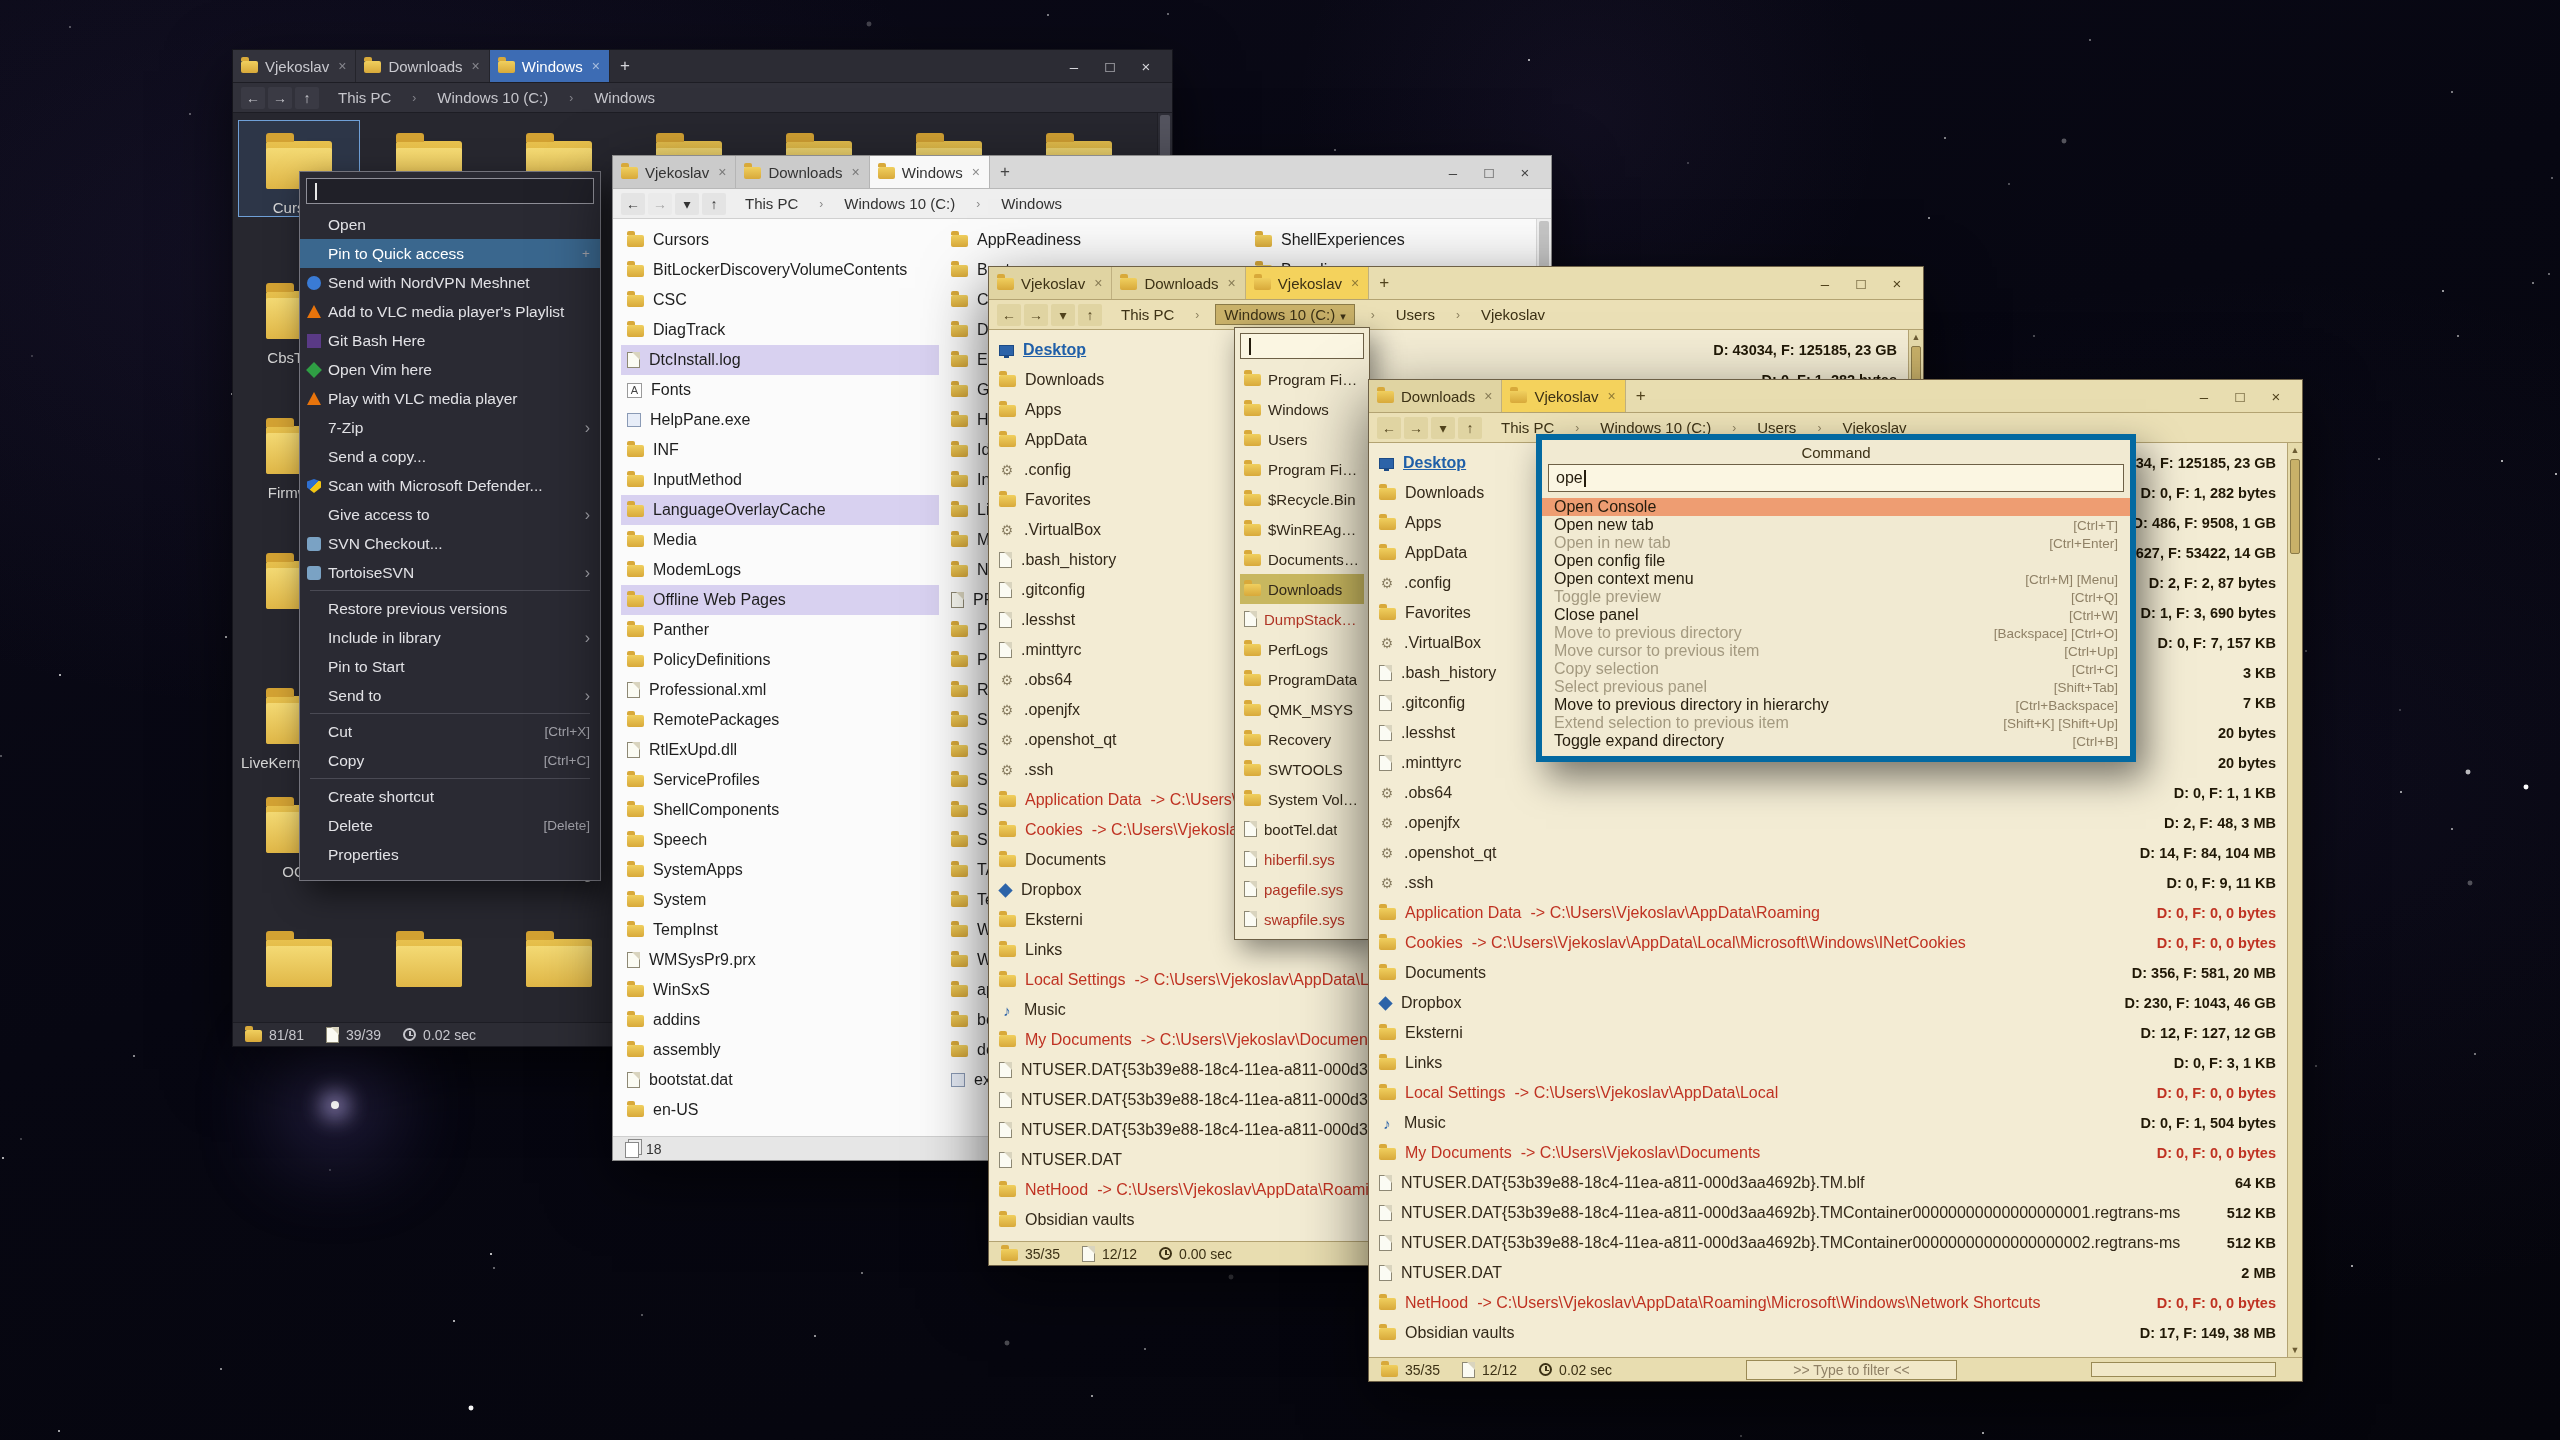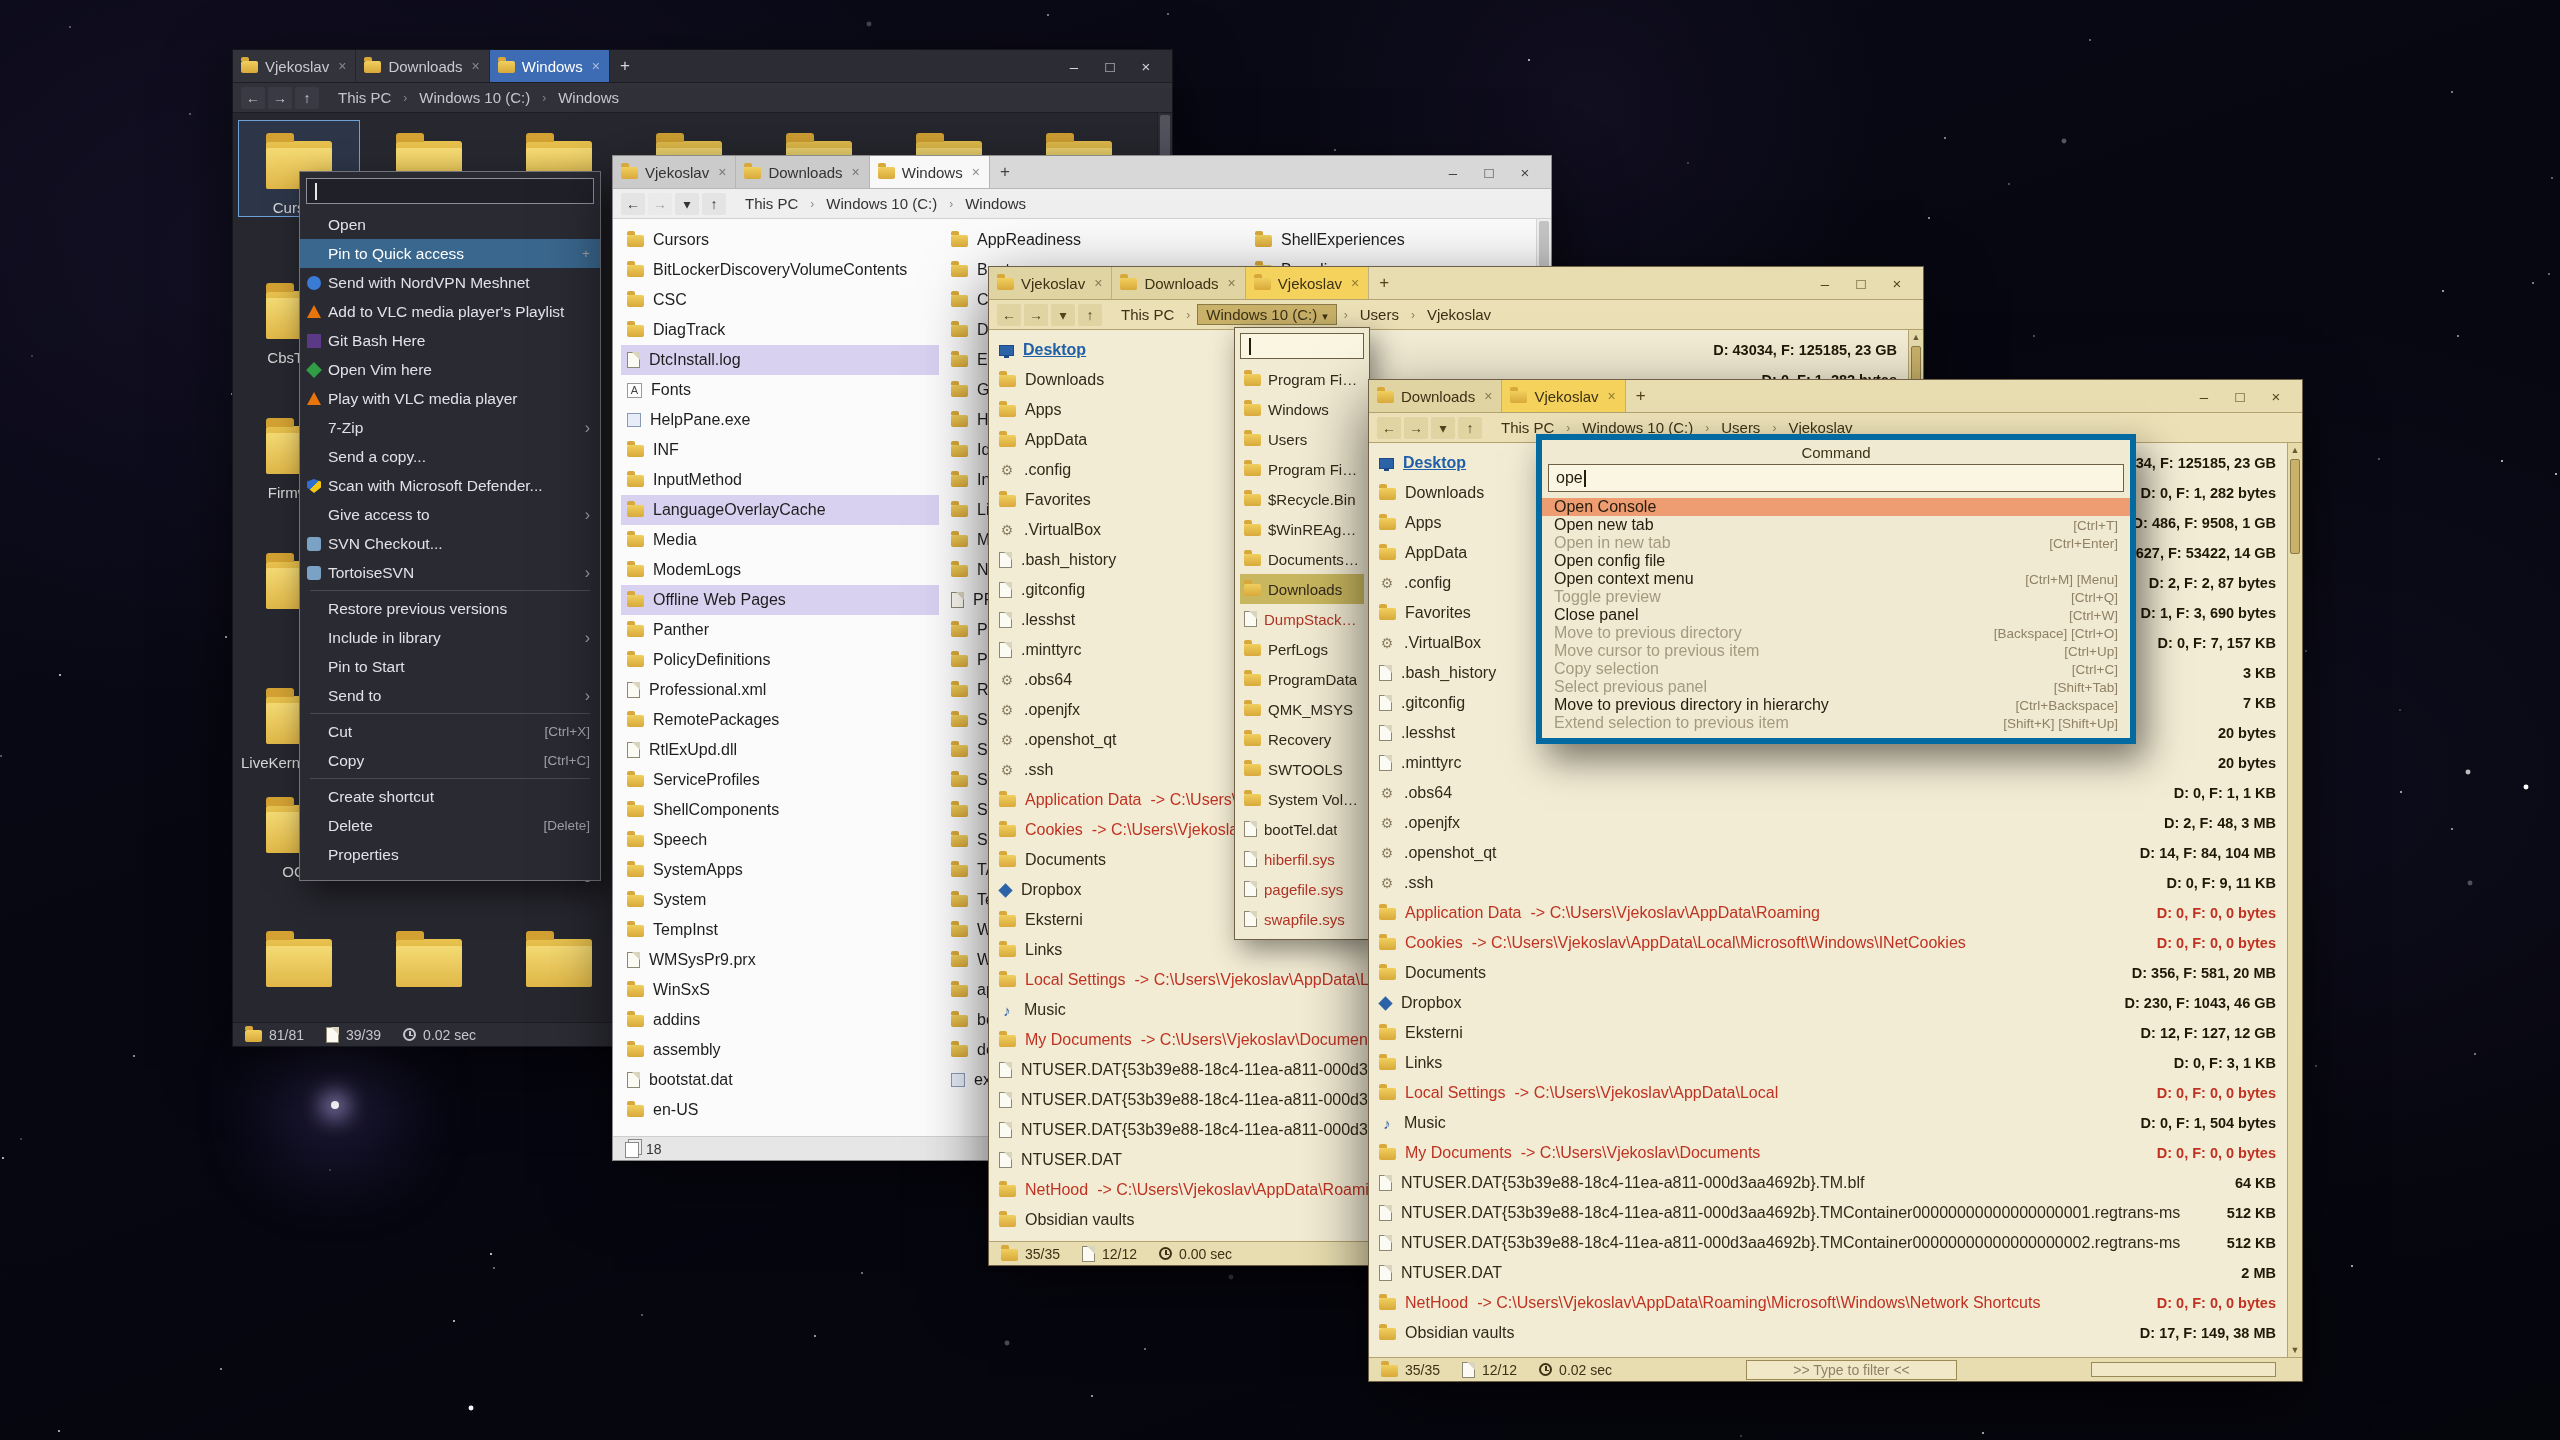--- a/index.html
+++ b/index.html
@@ -22,21 +22,21 @@
   .tab{display:flex;align-items:center;gap:7px;padding:0 9px 0 8px;font-size:15px;white-space:nowrap;}
   .tab .tclose{font-size:14px;opacity:.55;margin-left:2px;}
   .newtab{width:30px;display:flex;align-items:center;justify-content:center;font-size:17px;}
   .spacer{flex:1;}
   .wbtns{display:flex;align-items:center;padding-right:8px;}
   .wbtn{width:36px;text-align:center;font-size:15px;}
   .toolbar{height:30px;display:flex;align-items:center;gap:4px;padding:0 8px;flex:none;font-size:15px;}
   .navbtns{display:flex;gap:3px;margin-right:10px;}
   .navbtn{width:24px;height:22px;display:flex;align-items:center;justify-content:center;font-size:14px;border-radius:2px;}
   .navbtn.dim{opacity:.4;}
-  .crumbs{display:flex;align-items:center;gap:7px;white-space:nowrap;}
+  .crumbs{display:flex;align-items:center;gap:16px;white-space:nowrap;}
   .crumb{padding:2px 5px;}
   .crumb.pressed{background:#c9b169;border:1px solid #8a7a48;padding:1px 8px;}
   .carrow{font-size:11px;margin-left:5px;}
   .csep{opacity:.55;font-size:12px;}
   .content{flex:1;position:relative;overflow:hidden;}
   .statusbar{height:24px;flex:none;display:flex;align-items:center;gap:22px;padding:0 12px;font-size:14px;}
   .sitem{display:flex;align-items:center;gap:7px;}
 
   
   .theme-dark{background:#27272f;}
@@ -1326,16 +1326,21 @@
           <div class="crow">
             <span class="clabel">Move to previous directory in hierarchy</span>
             <span class="cspring"></span>
             <span class="cshort">[Ctrl+Backspace]</span>
           </div>
           <div class="crow dis">
             <span class="clabel">Extend selection to previous item</span>
             <span class="cspring"></span>
             <span class="cshort">[Shift+K] [Shift+Up]</span>
           </div>
+          <div class="crow">
+            <span class="clabel">Toggle expand directory</span>
+            <span class="cspring"></span>
+            <span class="cshort">[Ctrl+B]</span>
+          </div>
         </div>
     </div>
   </section>
 </div>
 
 </body></html>

